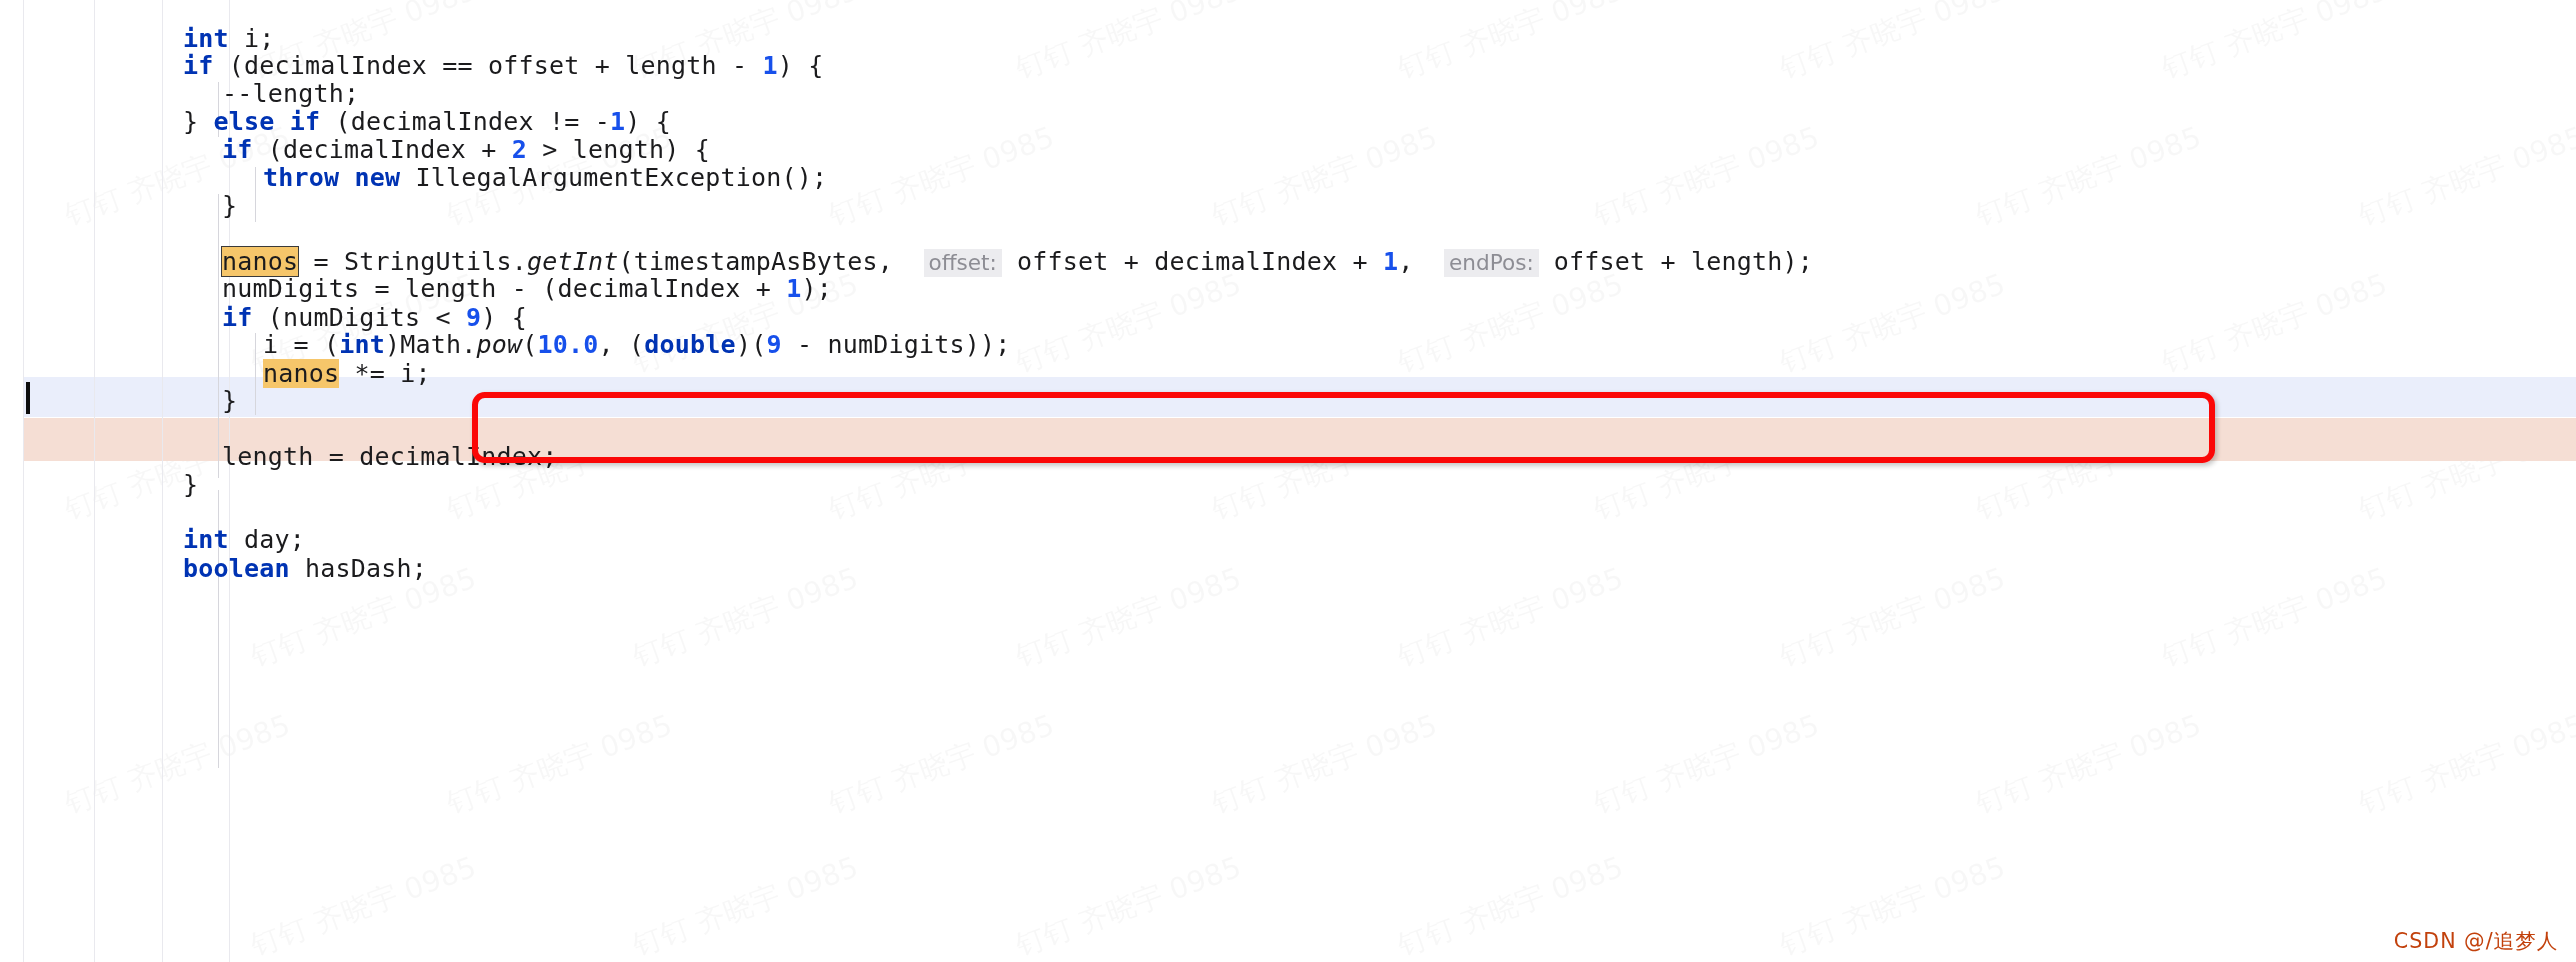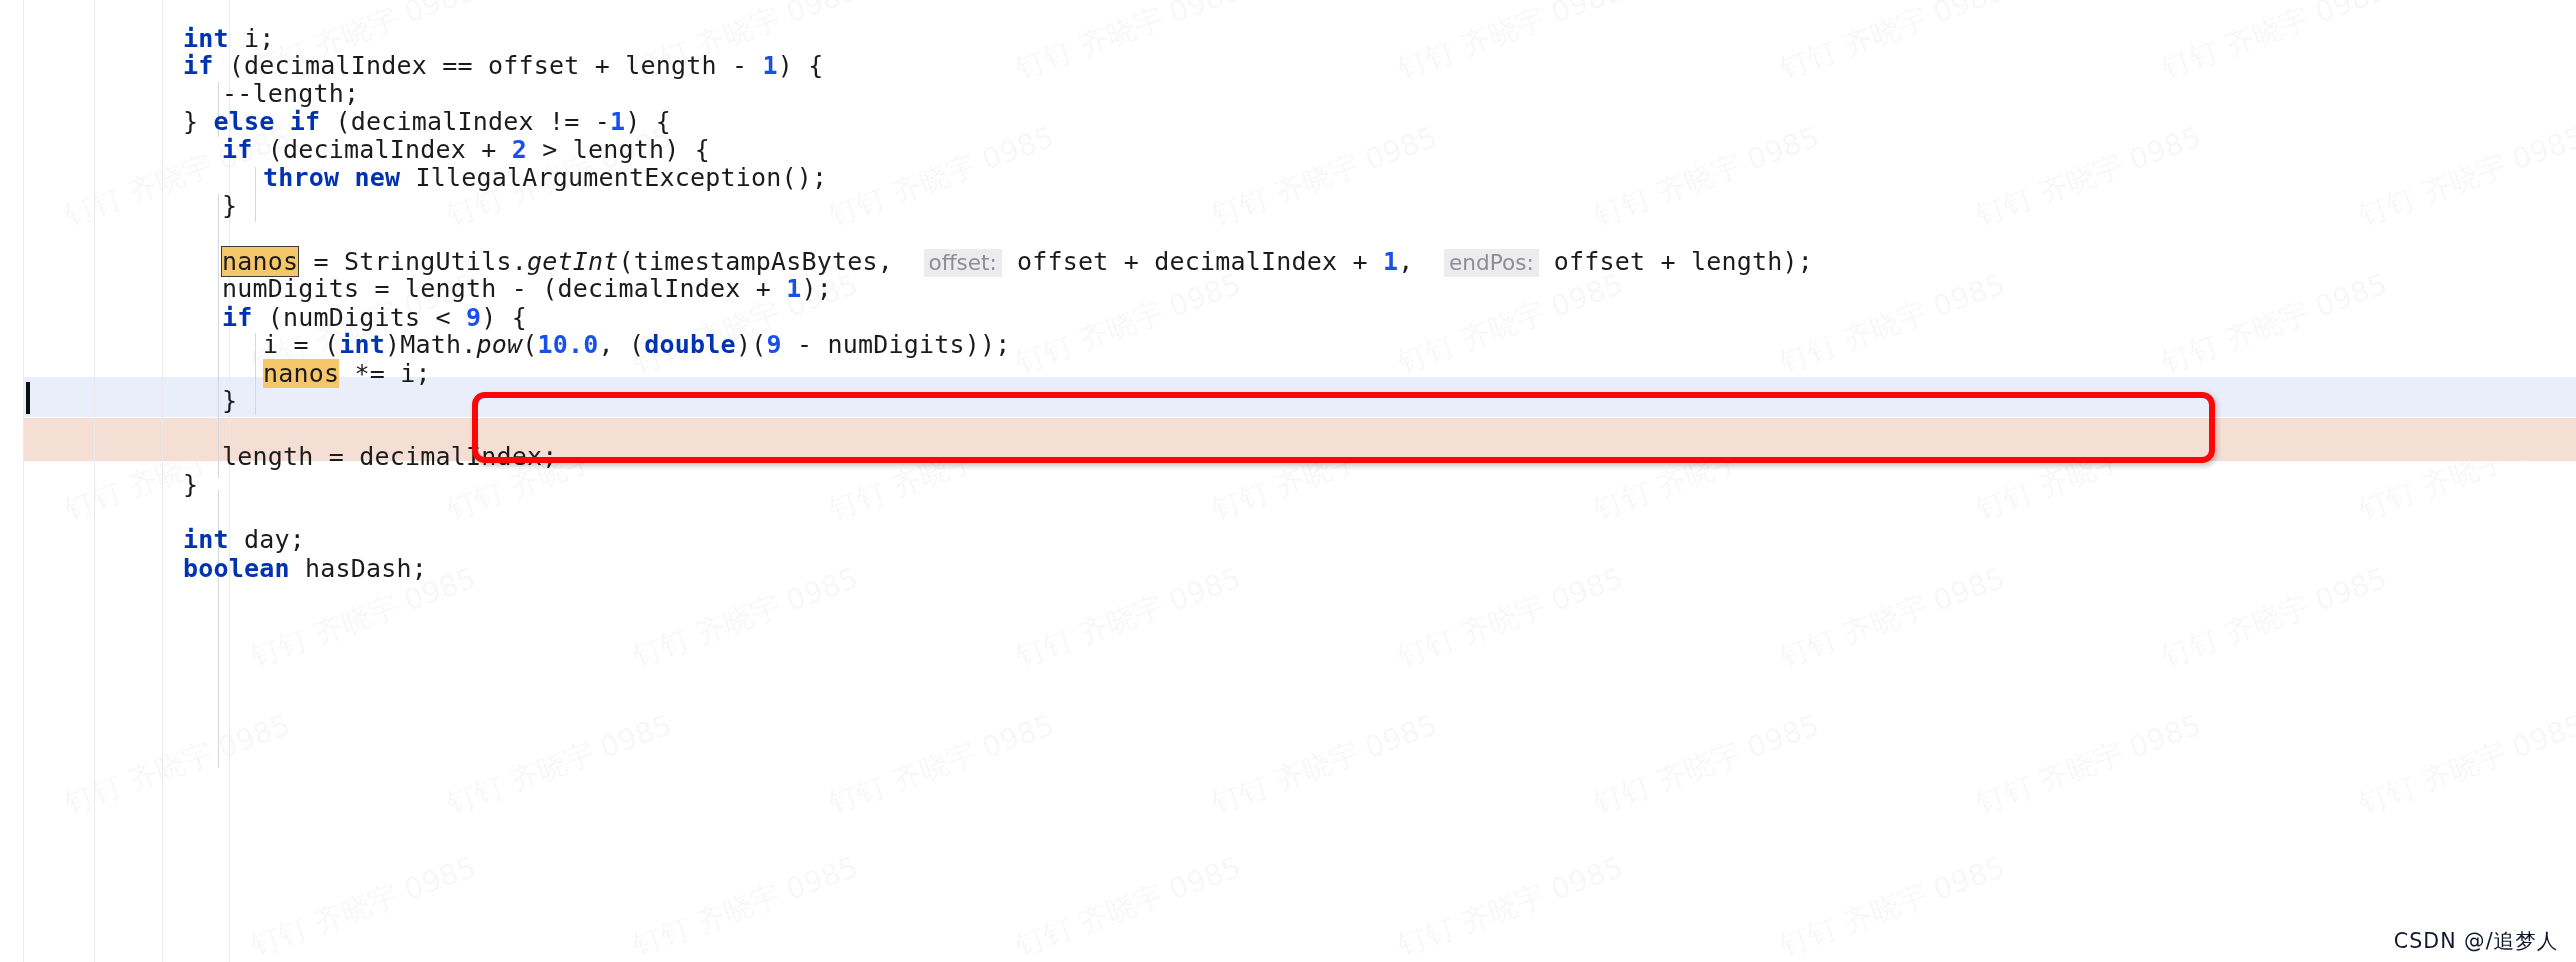--- a/index.html
+++ b/index.html
@@ -126,21 +126,21 @@
     font-size: 29px;
     transform: rotate(-20deg);
     white-space: nowrap;
     z-index: 0;
     user-select: none;
   }
   #csdn-credit {
     position: absolute;
     right: 17.6px;
     bottom: 7.8px;
-    color: #0f172a;
+    color: #c2410c;
     font-family: "DejaVu Sans", sans-serif;
     font-size: 20.6px;
     letter-spacing: 1px;
     z-index: 8;
     white-space: nowrap;
   }
 </style>
 </head>
 <body>
 

